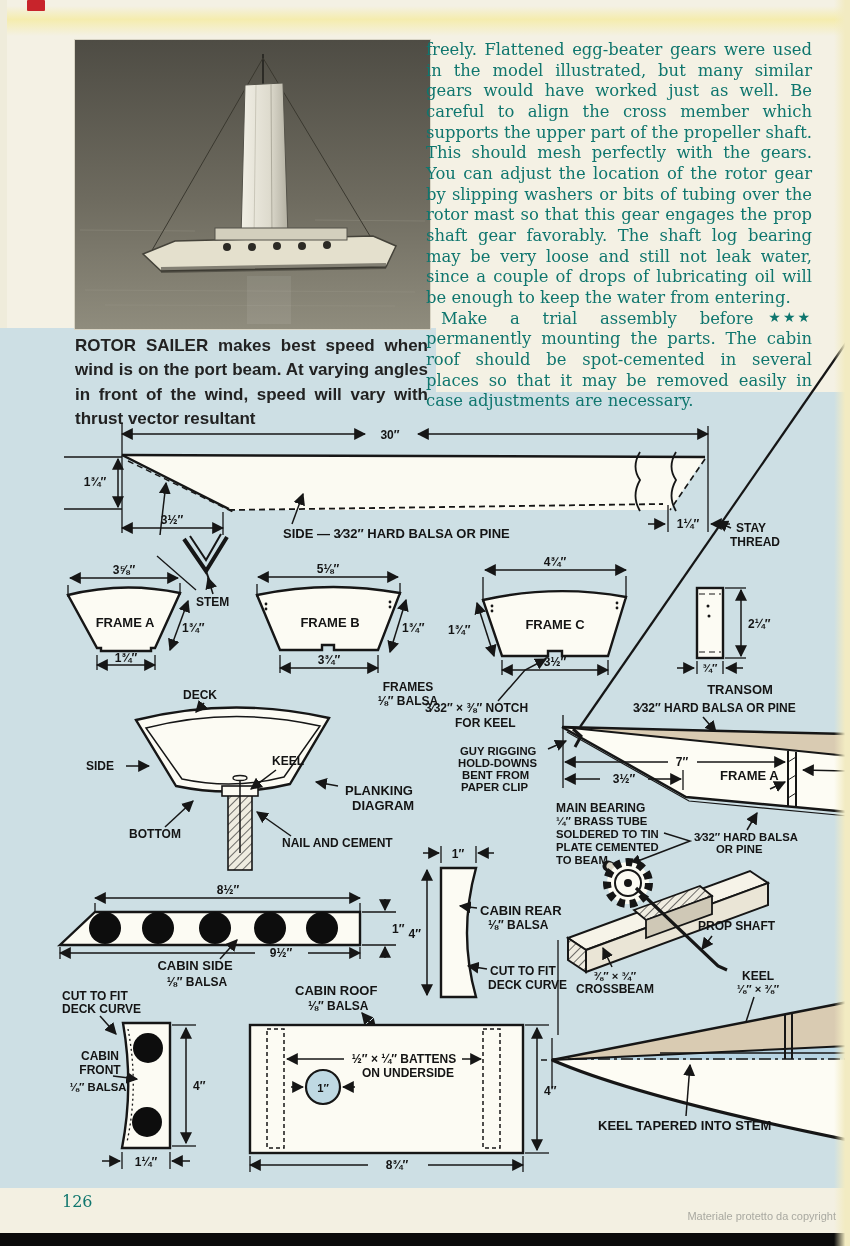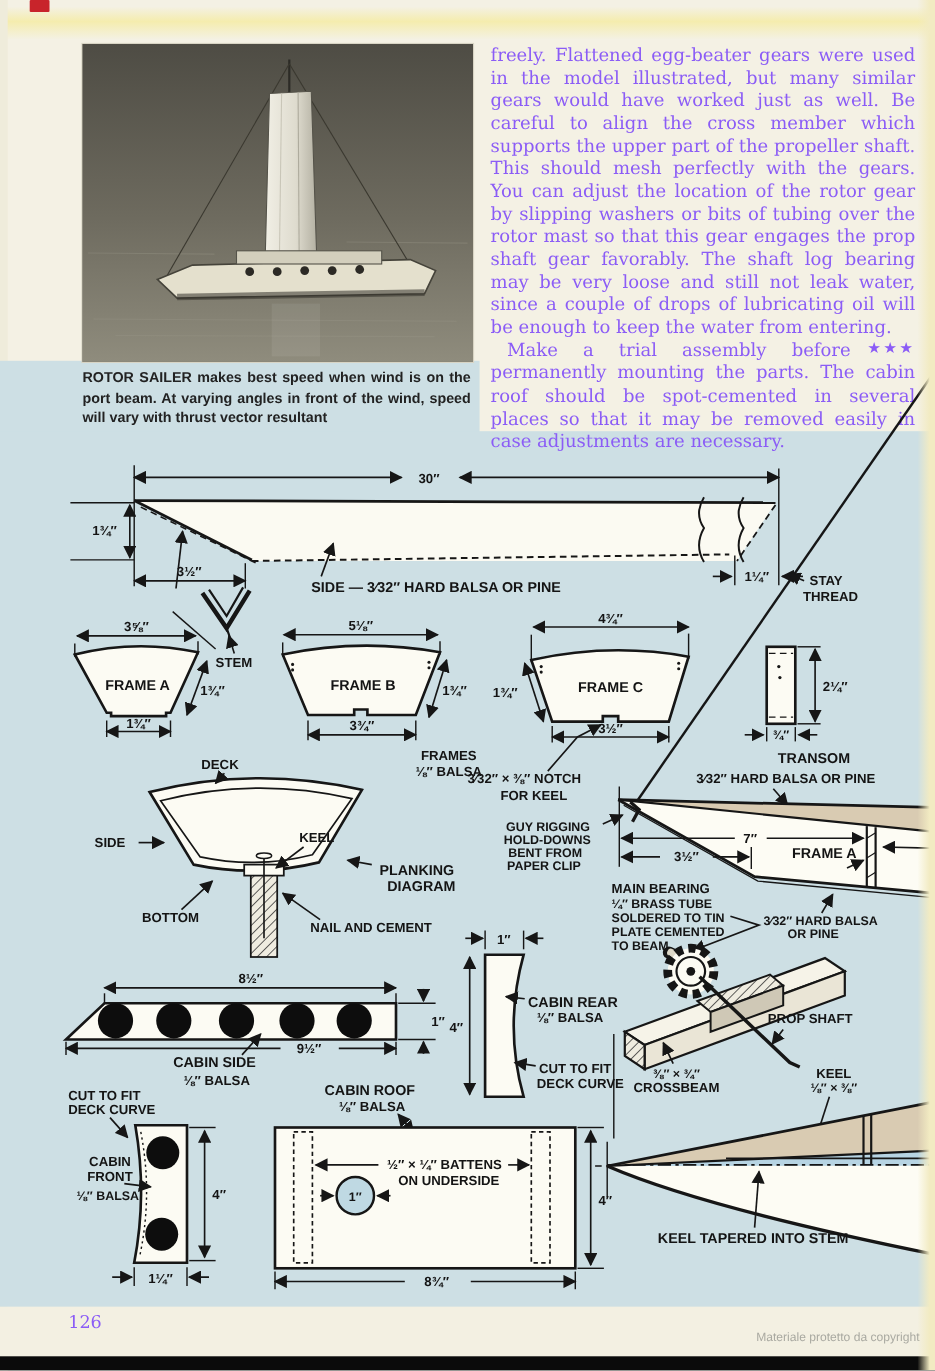--- a/index.html
+++ b/index.html
@@ -12,29 +12,29 @@
   .edge-right{right:0;top:0;width:16px;height:1246px;
     background:linear-gradient(to right, rgba(243,236,190,0), #f2ebc2 70%);}
   .edge-left{left:0;top:0;width:7px;height:1246px;background:#efecdb;}
   .red-mark{left:27px;top:0;width:18px;height:11px;background:#c8242b;border-radius:1px;}
   .caption-bg{left:0;top:328px;width:436px;height:66px;background:#cddfe4;}
   .diagram-bg{left:0;top:392px;width:850px;height:796px;background:#cddfe4;}
   .footer-band{left:0;top:1188px;width:850px;height:45px;background:#f3f0e2;}
   .black-bar{left:0;top:1233px;width:850px;height:13px;background:#0b0b0b;}
 
   .photo{left:75px;top:40px;width:355px;height:289px;background:#5d5a50;box-shadow:0 0 0 1px #d8d4c4;}
-  .caption{left:75px;top:334px;width:353px;font-size:13px;line-height:1.44;font-weight:bold;
+  .caption{left:75px;top:334px;width:353px;font-size:17px;line-height:1.44;font-weight:bold;
     color:#222;text-align:justify;}
-  .bodytext{left:446px;top:40px;width:386px;font-family:"DejaVu Serif", serif;font-size:16.4px;
-    line-height:1.26;color:#8b5cf6;text-align:justify;}
+  .bodytext{left:426px;top:40px;width:386px;font-family:"DejaVu Serif", serif;font-size:16.4px;
+    line-height:1.26;color:#0f766e;text-align:justify;}
   .bodytext p{margin:0;}
   .bodytext p + p{text-indent:15px;}
   .stars{float:right;font-size:14px;letter-spacing:2px;}
 
-  .pageno{left:62px;top:1192px;font-family:"DejaVu Serif", serif;font-size:16px;color:#8b5cf6;}
+  .pageno{left:62px;top:1192px;font-family:"DejaVu Serif", serif;font-size:16px;color:#0f766e;}
   .magname{left:553px;top:1194px;font-family:"DejaVu Serif", serif;font-weight:bold;font-size:15.5px;
     letter-spacing:1.6px;color:#1c1c1c;}
   .copyright{right:14px;top:1210px;font-size:11px;color:#a9a9a1;}
 
   svg text{fill:#141414;}
   .lb{font:bold 12px "Liberation Sans", sans-serif;}
   .lb11{font:bold 11.3px "Liberation Sans", sans-serif;}
   .lb13{font:bold 13px "Liberation Sans", sans-serif;}
   .dm{font:bold 12px "Liberation Sans", sans-serif;}
   .ln{stroke:#161616;fill:none;}

